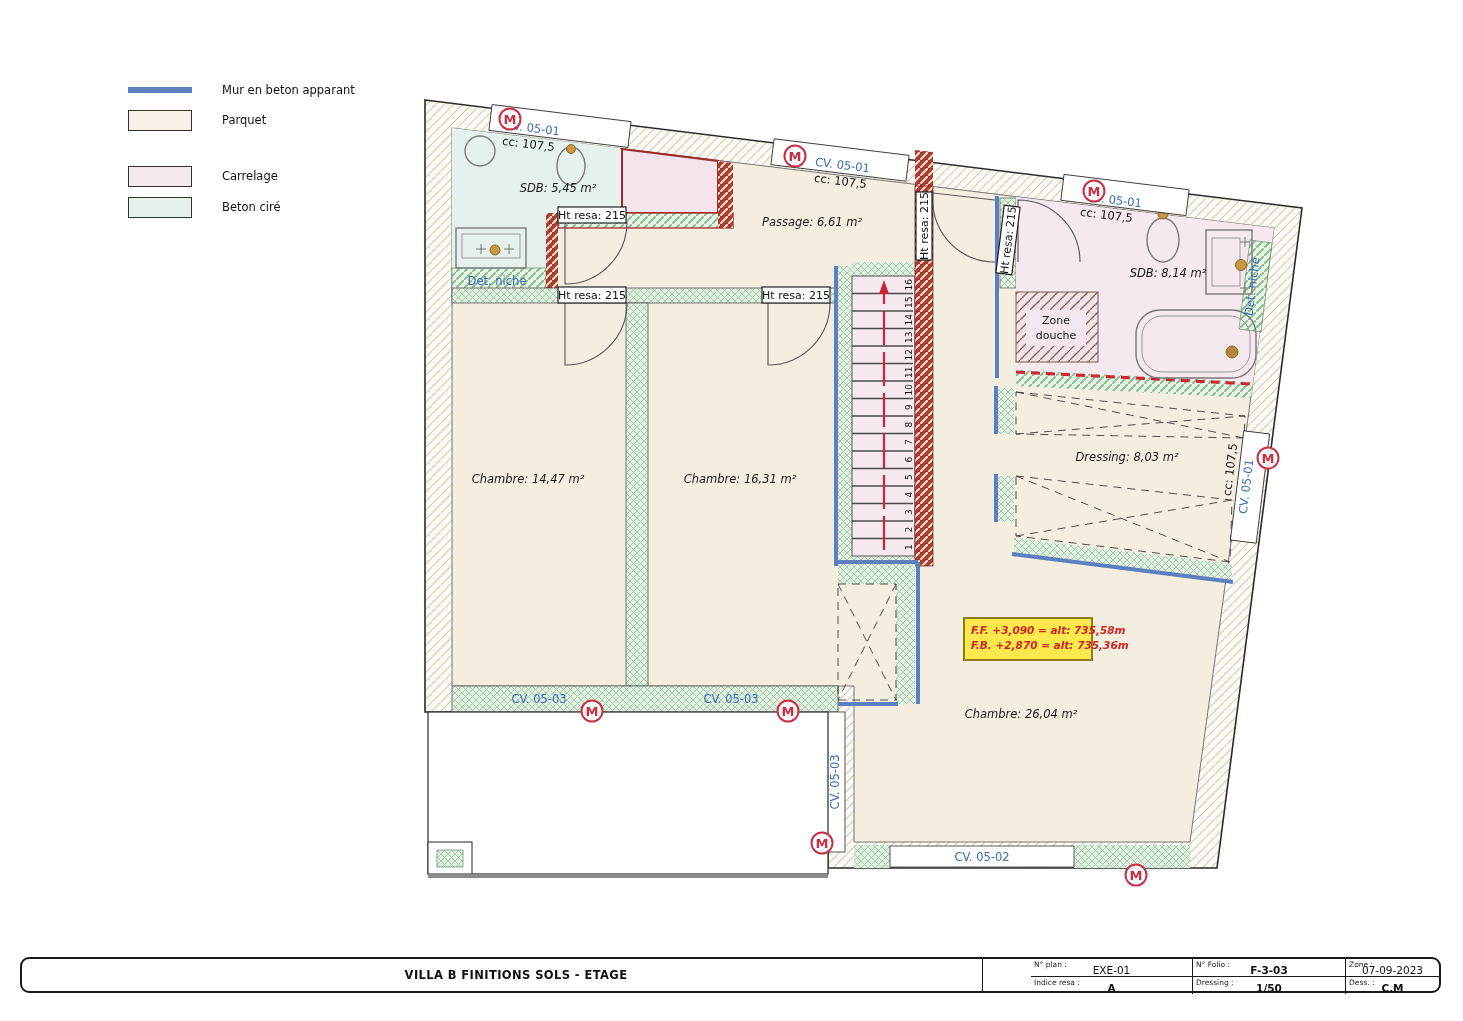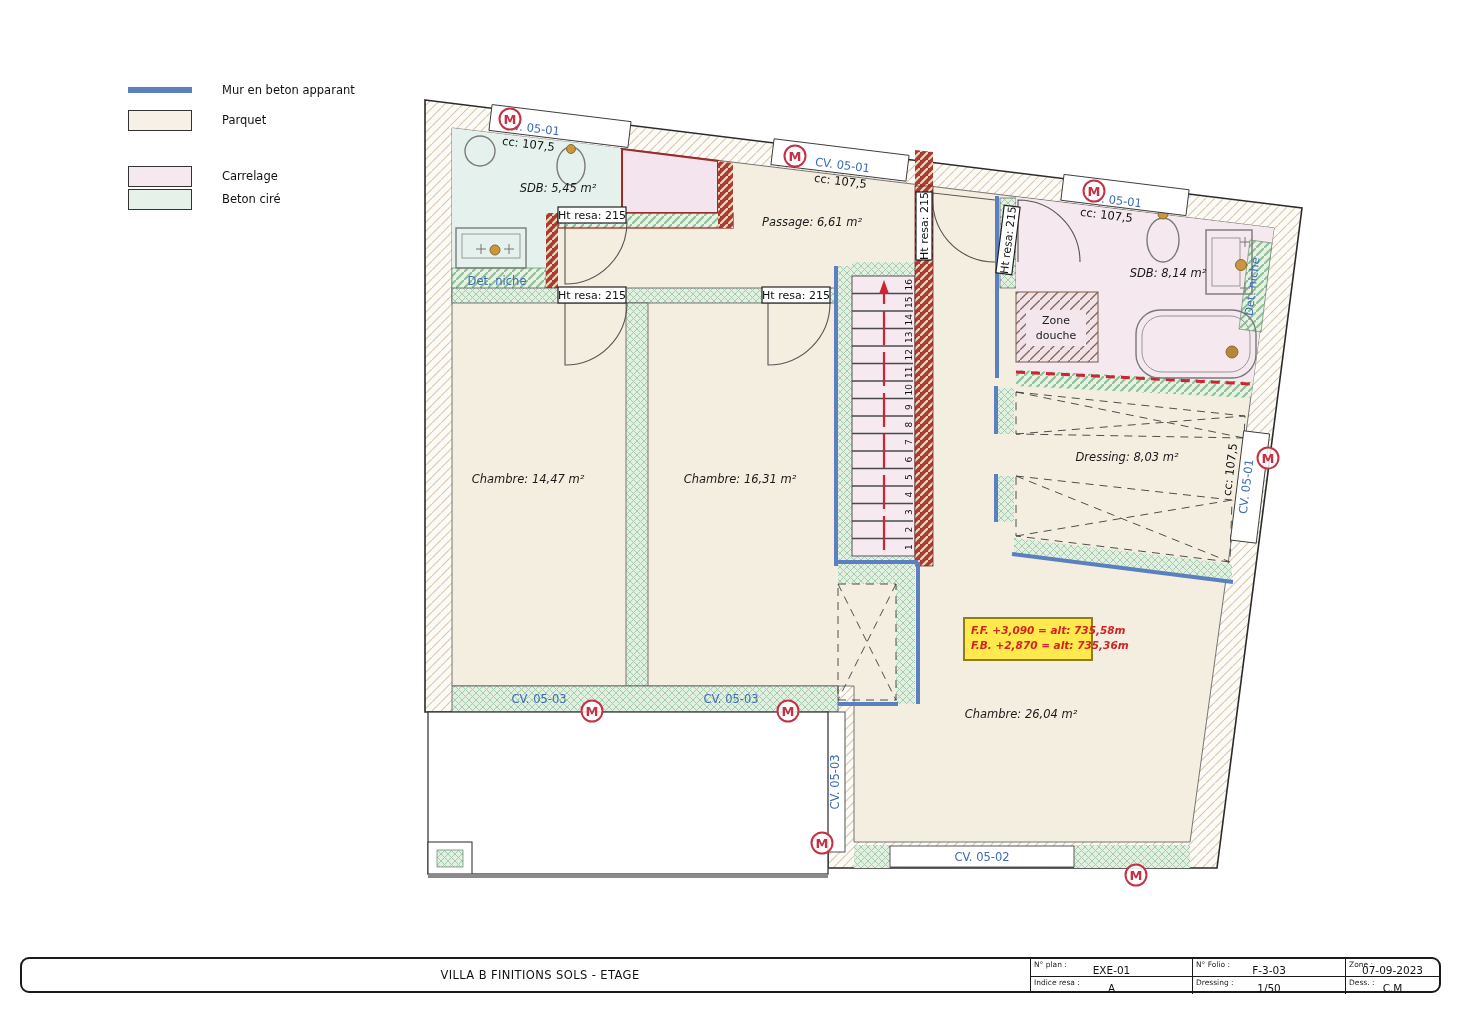--- a/index.html
+++ b/index.html
@@ -23,50 +23,50 @@
   .tread{stroke:#4a4a4a;stroke-width:1.3;}
   .blue{stroke:#5b7fbf;stroke-width:4;fill:none;}
   .arc{stroke:#555;stroke-width:1.1;fill:none;}
   .dashx{stroke:#3c3c3c;stroke-width:0.9;fill:none;stroke-dasharray:8 6;}
   .fixt{stroke:#7a7a7a;stroke-width:1.4;fill:none;}
   
   .titlebar{position:absolute;left:20px;top:957px;width:1421px;height:36px;
             border:2px solid #1a1a1a;border-radius:9px;display:flex;box-sizing:border-box;
             background:#fff;}
   .tb-title{flex:1;display:flex;align-items:center;justify-content:center;
-            font-weight:normal;font-size:11.5px;color:#111;letter-spacing:0.4px;margin-left:28px;}
+            font-weight:bold;font-size:11.5px;color:#111;letter-spacing:0.4px;margin-left:28px;}
   .tb-block{width:408px;display:grid;grid-template-columns:161px 153px 94px;
-            grid-template-rows:1fr 1fr;border-left:1.8px solid #1a1a1a;}
+            grid-template-rows:1fr 1fr;border-left:1.8px solid #1a1a1a;padding-left:48px;}
   .cell{position:relative;border-left:1.4px solid #1a1a1a;box-sizing:border-box;
         display:flex;align-items:center;justify-content:center;}
   .cell:nth-child(3n+1){border-left:none;}
   .cell.r1{border-bottom:1.4px solid #1a1a1a;}
   .cl{position:absolute;left:3px;top:1px;font-size:7.5px;color:#222;}
   .cv{font-size:10.5px;color:#111;padding-top:5px;}
-  .cv.b{font-weight:normal;}
+  .cv.b{font-weight:bold;}
 </style>
 </head>
 <body>
 
 <div id="page">
 
   <div class="legend">
     <div class="lrow" style="top:-2px">
       <div class="lswatch line" style="background: rgb(91, 127, 191);"></div>
       <div class="llabel">Mur en beton apparant</div>
     </div>
     <div class="lrow" style="top:28px">
       <div class="lswatch" style="background: rgb(246, 240, 231);"></div>
       <div class="llabel">Parquet</div>
     </div>
     <div class="lrow" style="top:84px">
       <div class="lswatch" style="background: rgb(245, 232, 238);"></div>
       <div class="llabel">Carrelage</div>
     </div>
-    <div class="lrow" style="top:107px">
+    <div class="lrow" style="top:115px">
       <div class="lswatch" style="background: rgb(229, 241, 233);"></div>
       <div class="llabel">Beton ciré</div>
     </div>
   </div>
 
   <svg width="1463" height="1021" viewBox="0 0 1463 1021" style="position:absolute;left:0;top:0">
     <defs>
       <pattern id="pHatch" width="9" height="9" patternUnits="userSpaceOnUse">
         <rect width="9" height="9" fill="#fdfbf7"></rect>
         <path d="M-1,10 L10,-1" stroke="#d8c7ab" stroke-width="1.1"></path>

